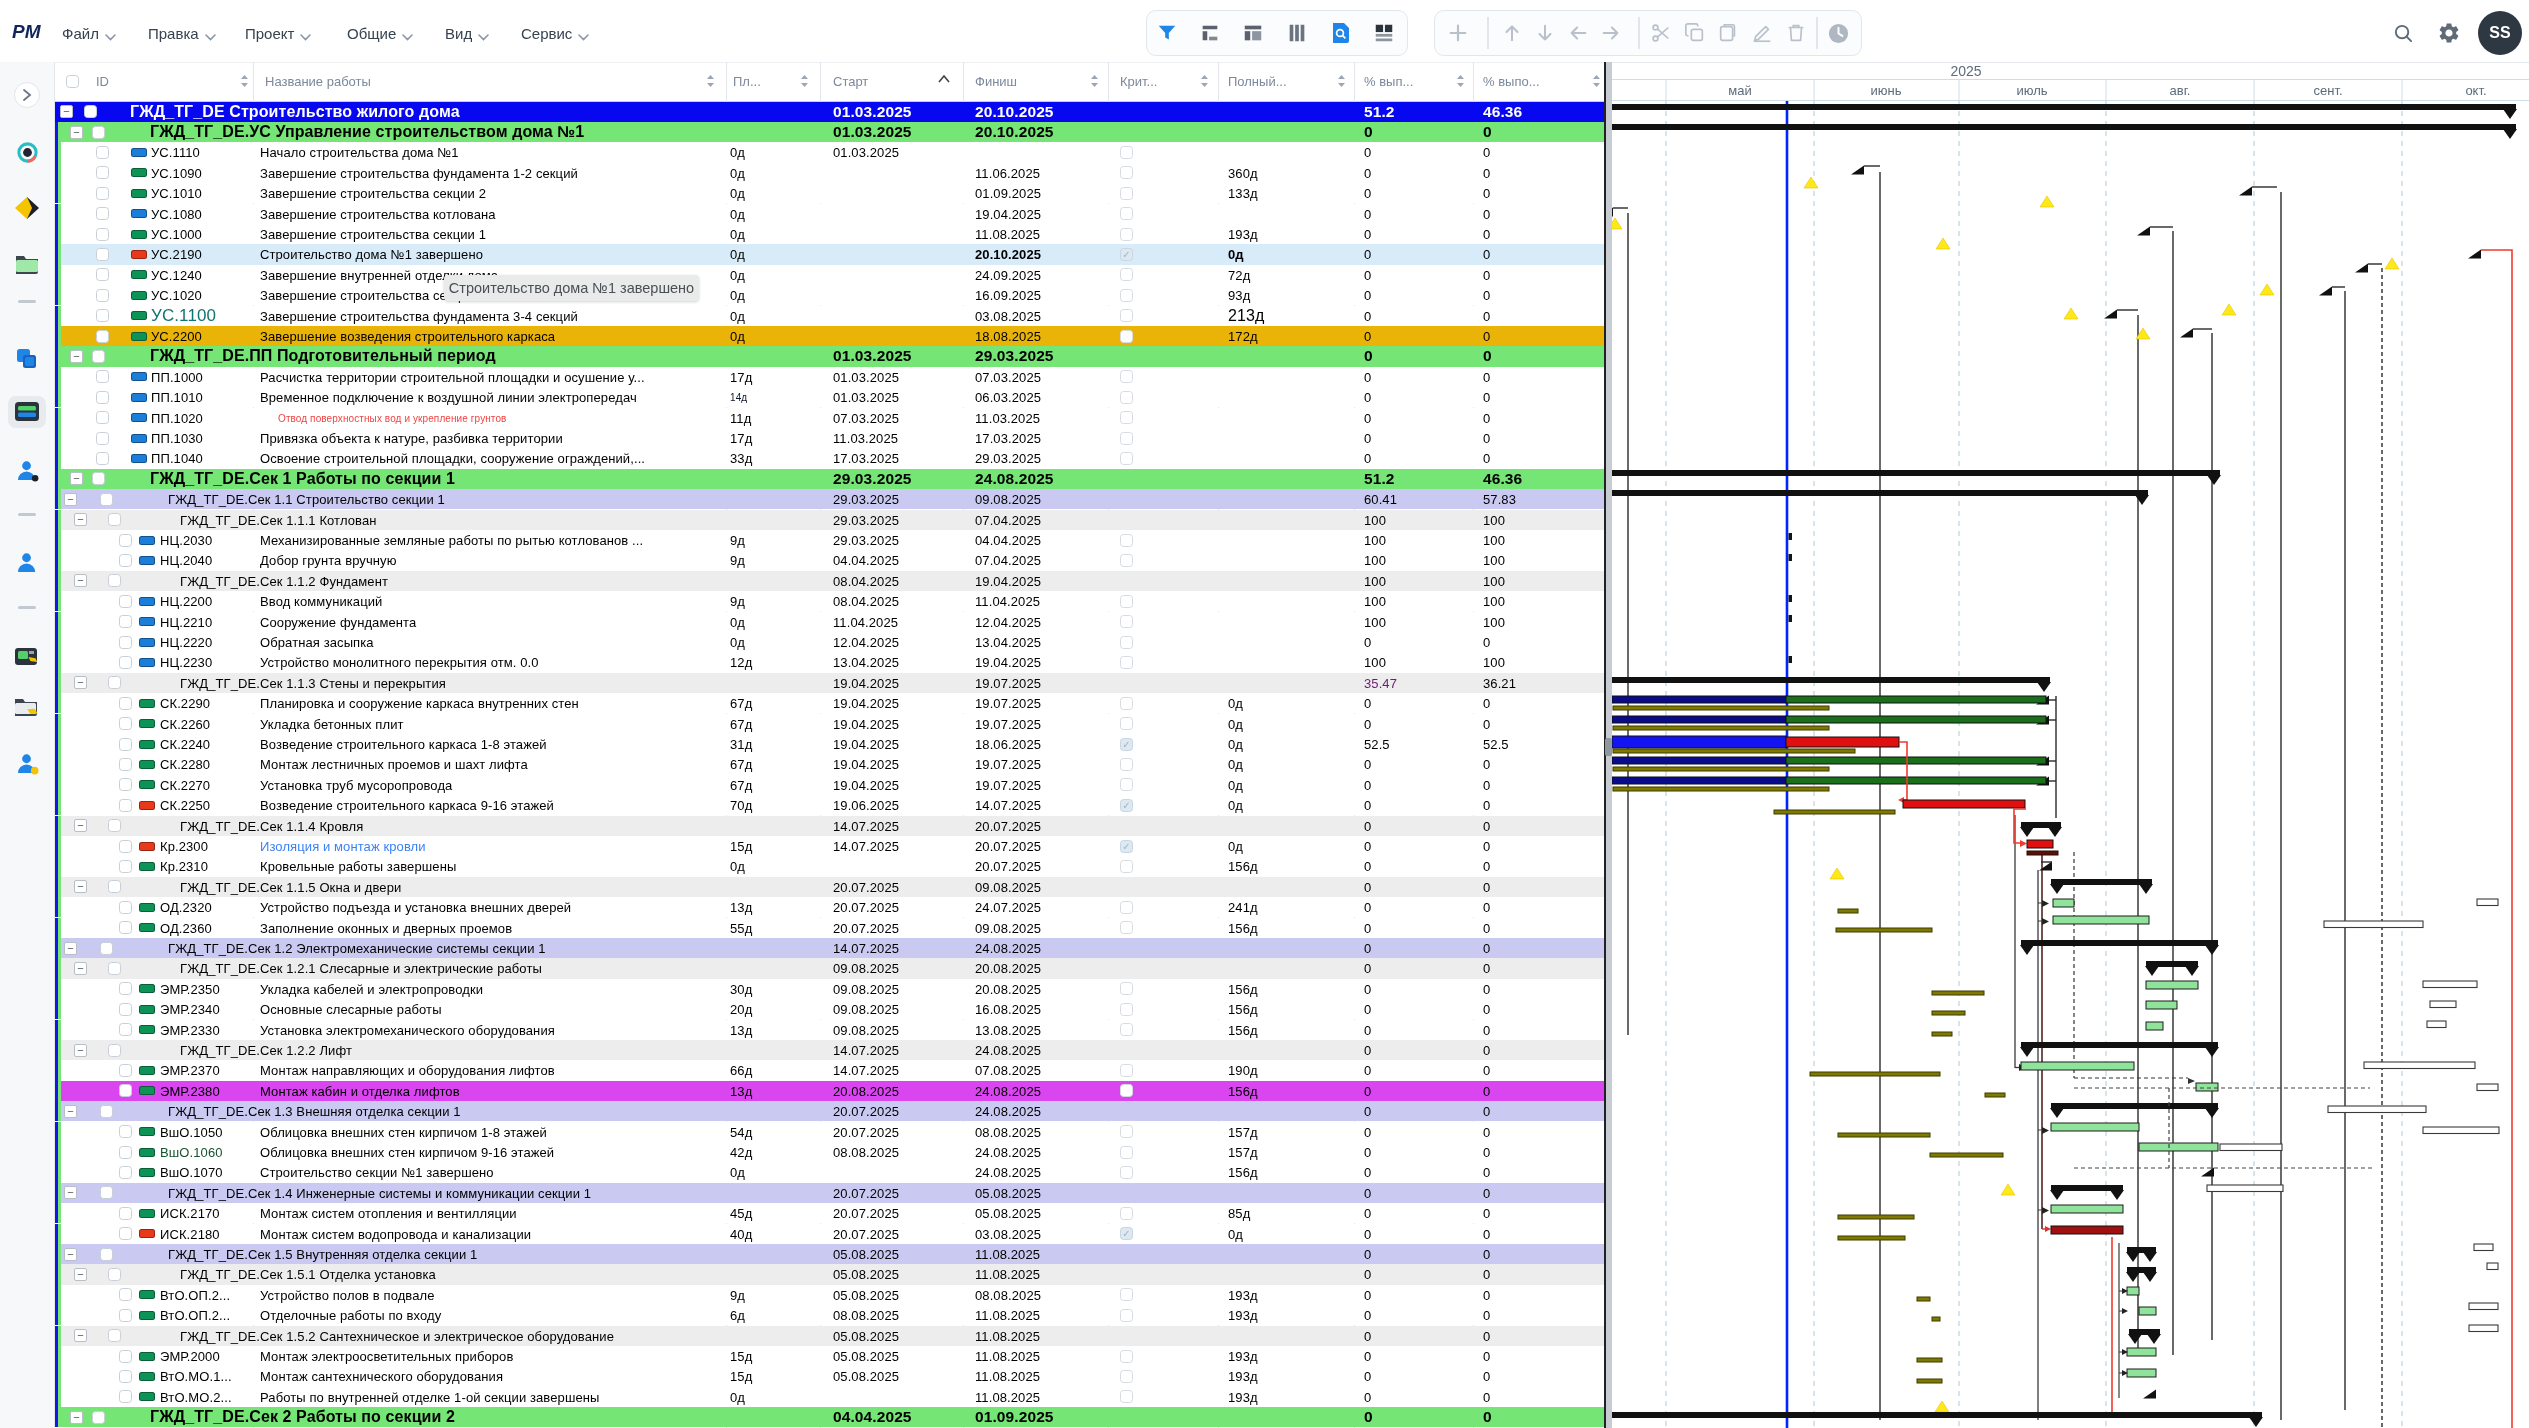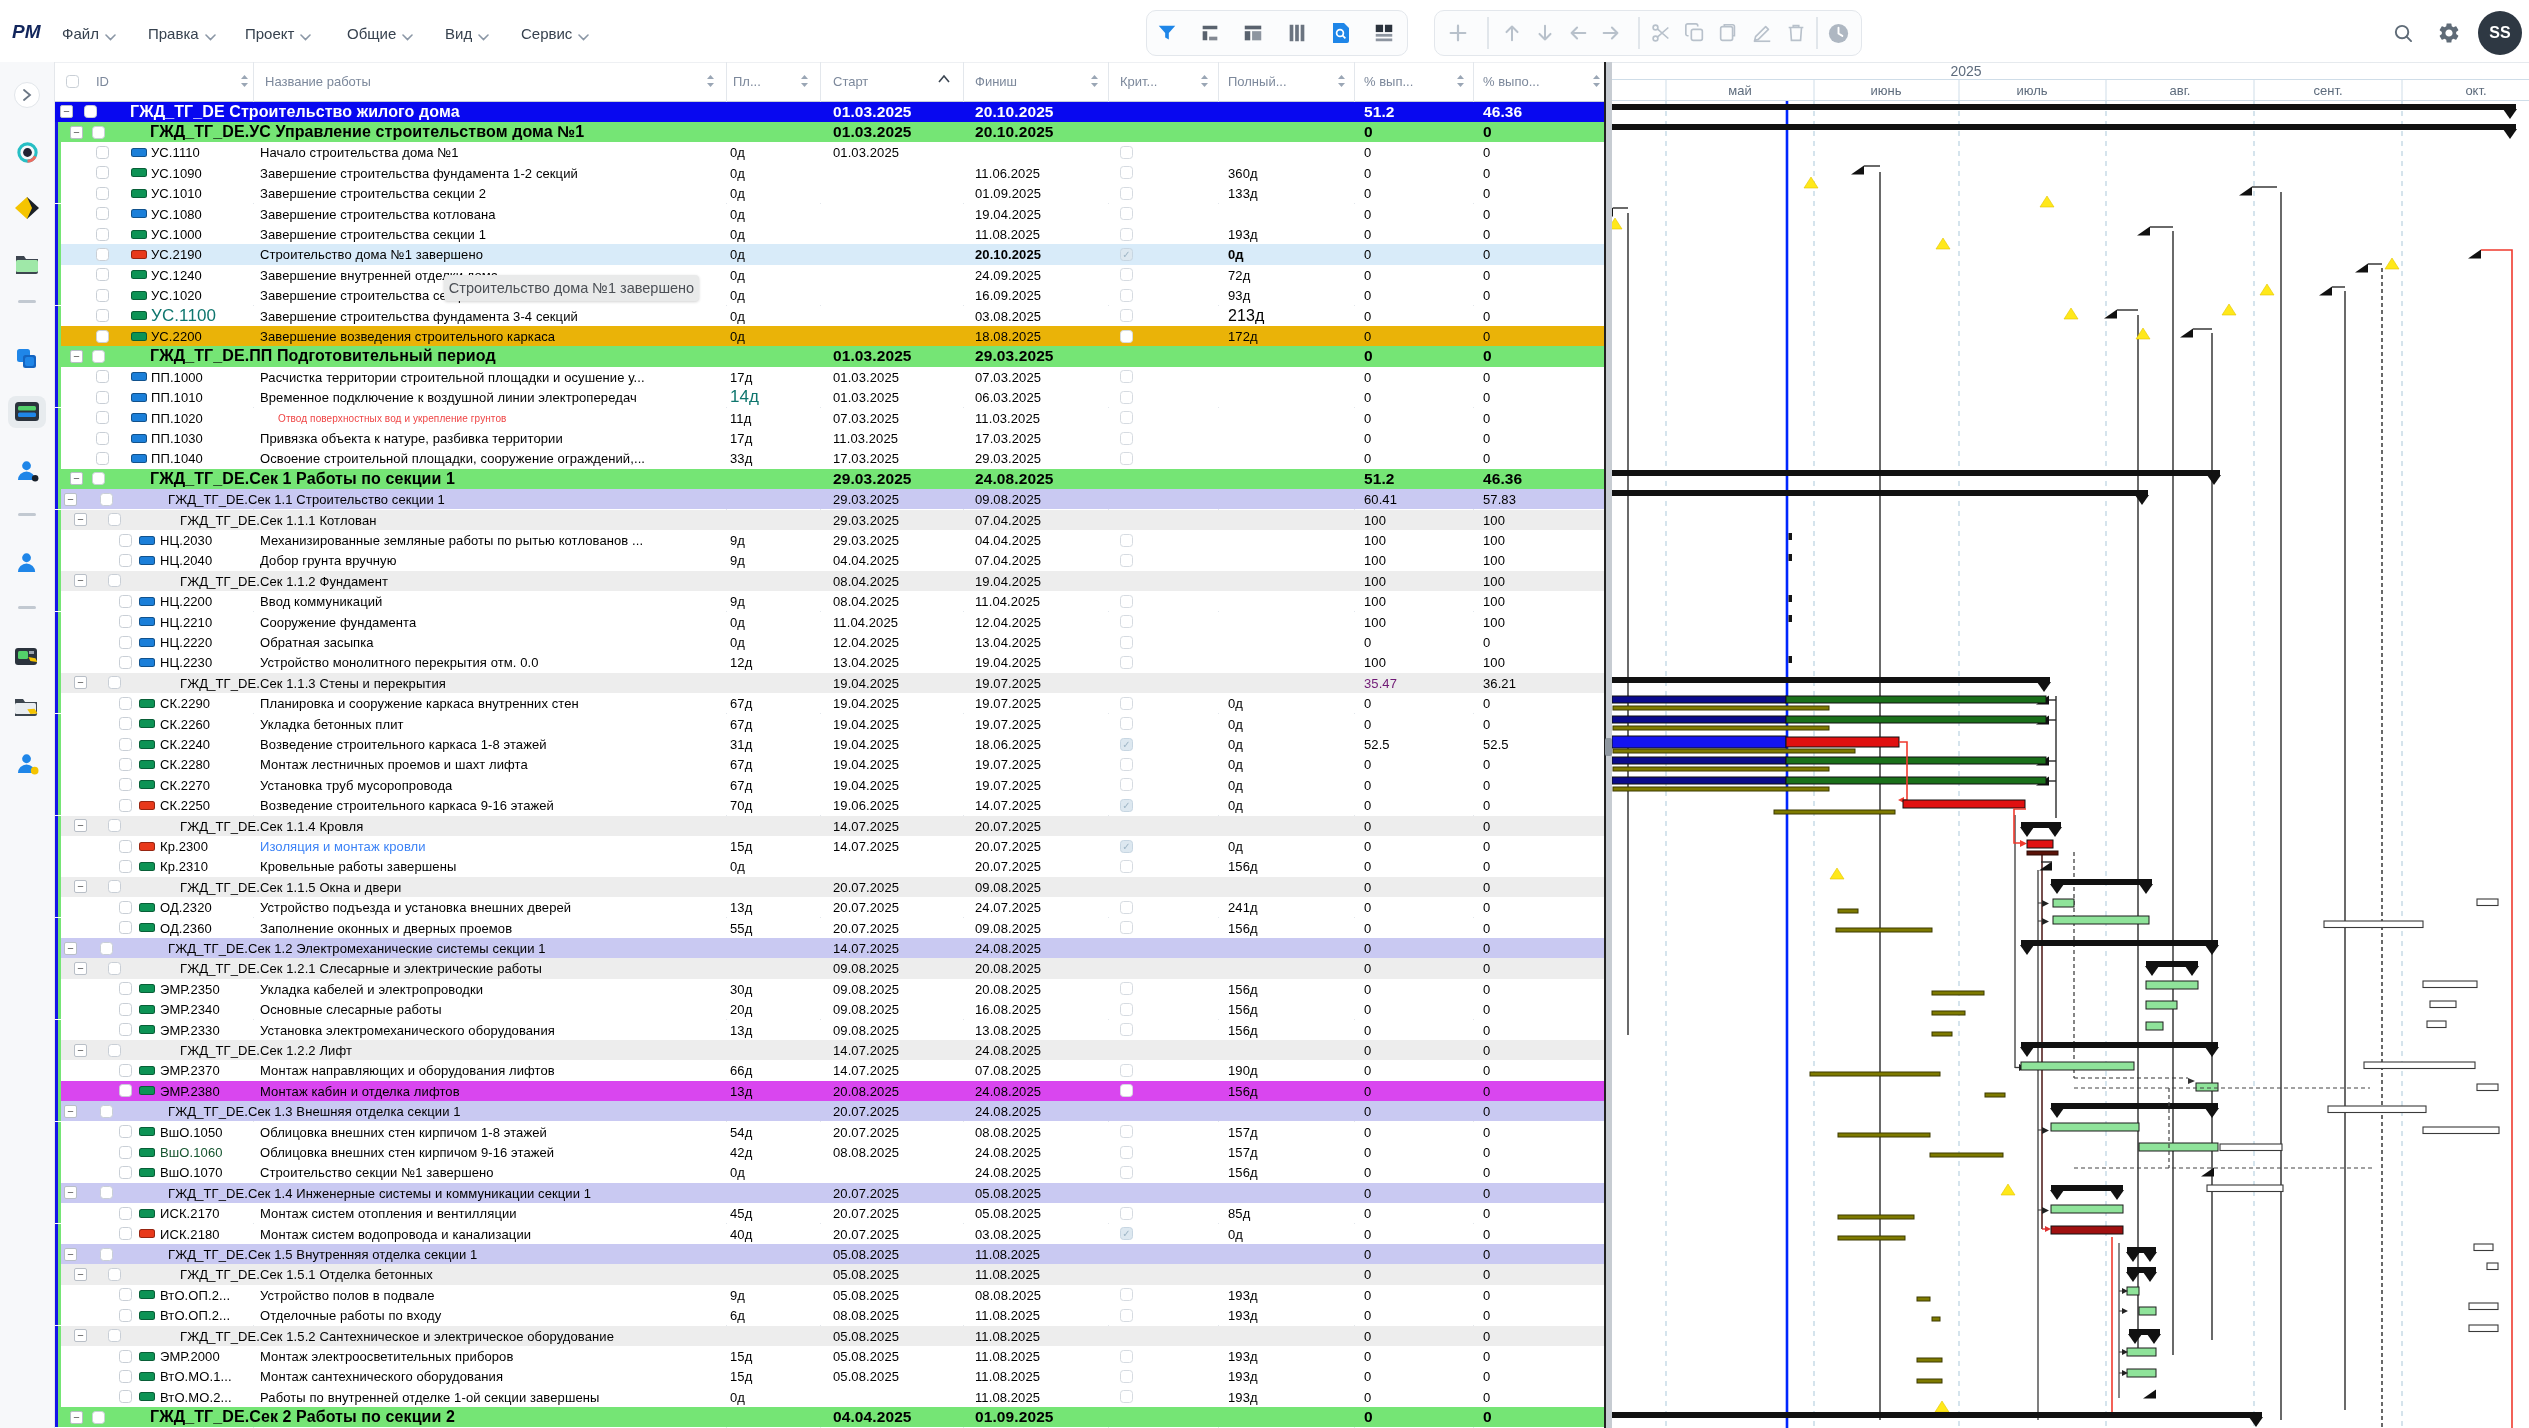--- a/index.html
+++ b/index.html
@@ -410,21 +410,21 @@
     <span style="left:1309px;font-size:13.0px;color:#000">0</span>
     <span style="left:1428px;font-size:13.0px;color:#000">0</span>
   </div>
 <div class="row" style="top:387.1px;height:20.4px;background:#ffffff">
     <i class="st" style="left:0;background:#1515e8"></i>
     <i class="st" style="left:3px;background:#75e575"></i>
     <i class="cb" style="left:41px"></i>
     <i class="ch" style="left:76px;background:#1b7fd9"></i>
     <span style="left:96px;font-size:13.0px;color:#000">ПП.1010</span>
     <span style="left:205px;font-size:13.0px;color:#000">Временное подключение к воздушной линии электропередач</span>
-    <span style="left:675px;font-size:17px;color:#0f766e">14д</span>
+    <span style="left:675px;font-size:10px;color:#0f172a">14д</span>
     <span style="left:778px;font-size:13.0px;color:#000">01.03.2025</span>
     <span style="left:920px;font-size:13.0px;color:#000">06.03.2025</span>
     <i class="kb" style="left:1065px"></i>
     <span style="left:1309px;font-size:13.0px;color:#000">0</span>
     <span style="left:1428px;font-size:13.0px;color:#000">0</span>
   </div>
 <div class="row" style="top:407.5px;height:20.4px;background:#ffffff">
     <i class="st" style="left:0;background:#1515e8"></i>
     <i class="st" style="left:3px;background:#75e575"></i>
     <i class="cb" style="left:41px"></i>
@@ -988,21 +988,21 @@
     <span style="left:778px;font-size:13.0px;color:#000">05.08.2025</span>
     <span style="left:920px;font-size:13.0px;color:#000">11.08.2025</span>
     <span style="left:1309px;font-size:13.0px;color:#000">0</span>
     <span style="left:1428px;font-size:13.0px;color:#000">0</span>
   </div>
 <div class="row" style="top:1264.3px;height:20.4px;background:#ededed">
     <i class="st" style="left:0;background:#1515e8"></i>
     <i class="st" style="left:3px;background:#75e575"></i>
     <i class="mn" style="left:19px">−</i>
     <i class="cb" style="left:53px"></i>
-    <span style="left:125px;font-size:13.0px;color:#000">ГЖД_ТГ_DE.Сек 1.5.1 Отделка бетонных</span>
+    <span style="left:125px;font-size:13.0px;color:#000">ГЖД_ТГ_DE.Сек 1.5.1 Отделка установка</span>
     <span style="left:778px;font-size:13.0px;color:#000">05.08.2025</span>
     <span style="left:920px;font-size:13.0px;color:#000">11.08.2025</span>
     <span style="left:1309px;font-size:13.0px;color:#000">0</span>
     <span style="left:1428px;font-size:13.0px;color:#000">0</span>
   </div>
 <div class="row" style="top:1284.7px;height:20.4px;background:#ffffff">
     <i class="st" style="left:0;background:#1515e8"></i>
     <i class="st" style="left:3px;background:#75e575"></i>
     <i class="cb" style="left:64px"></i>
     <i class="ch" style="left:84px;background:#0d9355"></i>

